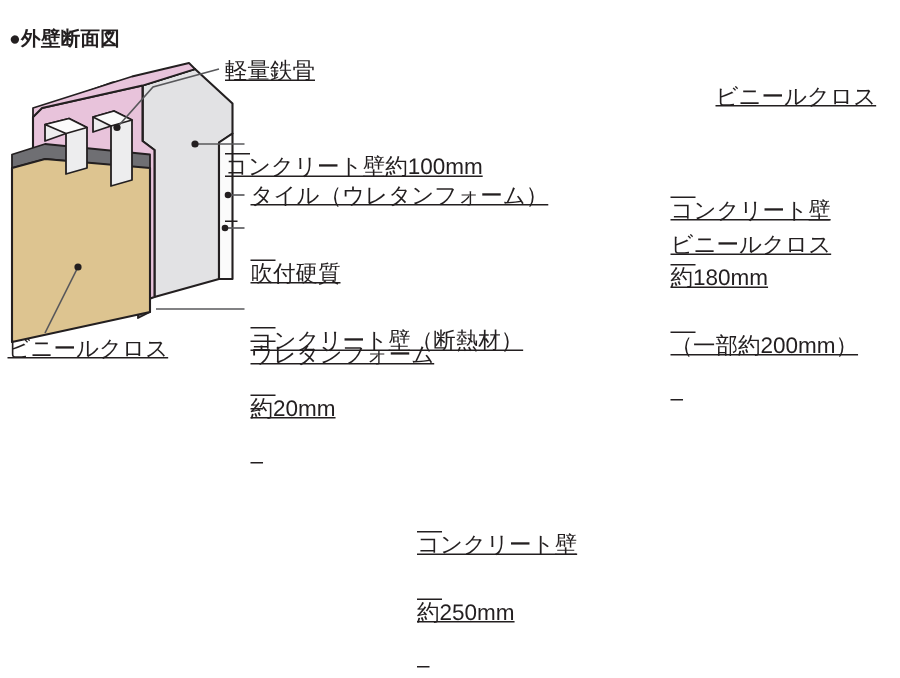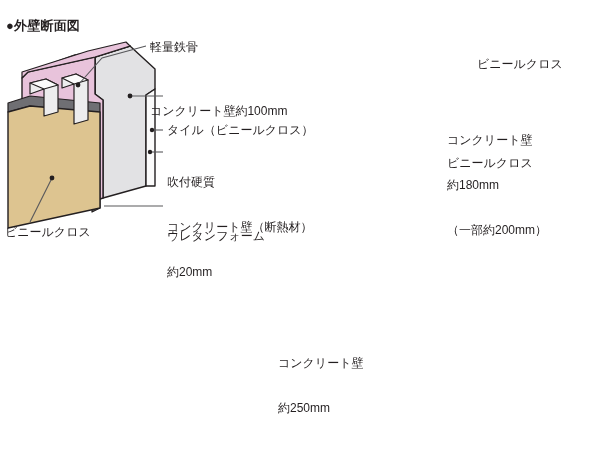--- a/index.html
+++ b/index.html
@@ -33,24 +33,25 @@
   #heading-exterior { left: 6px;  top: 19px; }
 
   svg.art {
     position: absolute;
     left: 0;
     top: 0;
     overflow: visible;
   }
   .lbl {
     position: absolute;
-    font-size: 12px;
+    font-size: 15px;
     line-height: 15px;
     white-space: pre;
     letter-spacing: 0px;
+    text-decoration: underline;
   }
 </style>
 </head>
 <body>
 
 <div class="panel" id="panel-exterior">
 
   <div class="section-heading" id="heading-exterior"><span>●</span><span>外壁断面図</span></div>
 
   <svg class="art" width="330" height="250" viewBox="0 0 330 250">
@@ -93,21 +94,21 @@
       <circle cx="52" cy="178" r="2.4"></circle>
     </g>
   </svg>
 
   <div class="lbl" style="left:150px; top:40px;"><span>軽量鉄骨</span></div>
 
   <div class="lbl" style="left:150px; top:74px;">
     <div>コンクリート壁約100mm</div>
   </div>
 
-  <div class="lbl" style="left:167px; top:123px;"><span>タイル（ビニールクロス）</span></div>
+  <div class="lbl" style="left:167px; top:123px;"><span>タイル（ウレタンフォーム）</span></div>
 
   <div class="lbl" style="left:167px; top:145px;">
     <div>吹付硬質</div>
     <div>コンクリート壁（断熱材）</div>
     <div>約20mm</div>
   </div>
 
   <div class="lbl" style="left:167px; top:199px;">
     <div>ウレタンフォーム</div>
   </div>

